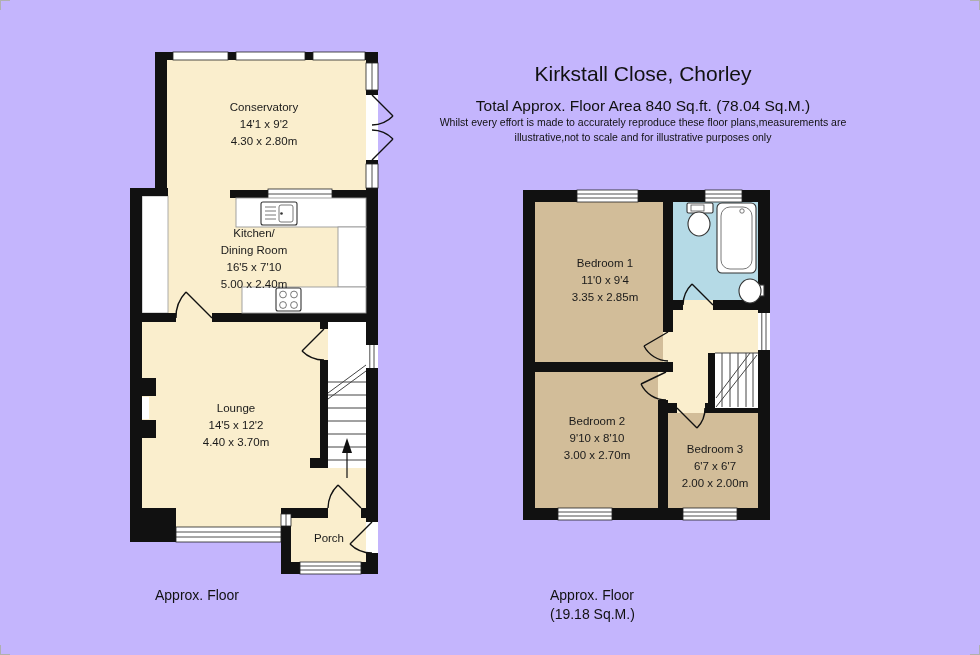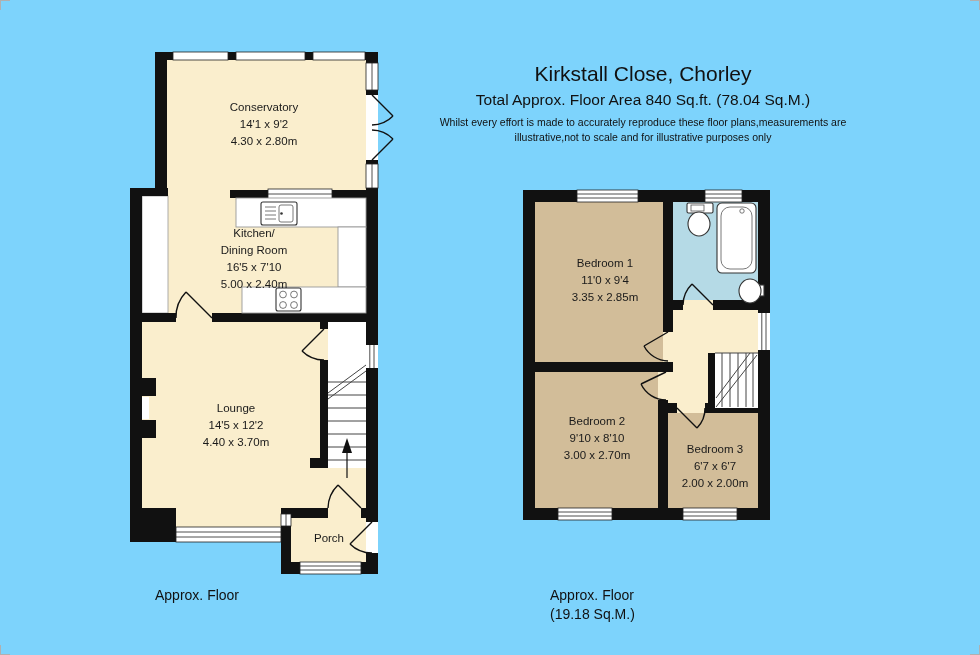--- a/index.html
+++ b/index.html
@@ -1,22 +1,22 @@
 <!DOCTYPE html>
 <html style="--room-fill-cream: #faeecd; --bedroom-fill-tan: #d2bd99; --bathroom-fill-blue: #b5dae6; --wall-black: #111111;"><head>
 <meta charset="utf-8">
 <style>
   html,body{margin:0;padding:0;background:#fff;}
-  .canvas{position:relative;width:980px;height:655px;background:#7dd3fc;overflow:hidden;
+  .canvas{position:relative;width:980px;height:655px;background:#c4b5fd;overflow:hidden;
           font-family:"Liberation Sans",sans-serif;color:#1a1a1a;}
   
   .header{position:absolute;left:343px;top:62px;width:600px;text-align:center;}
   .title{font-size:21px;line-height:24px;font-weight:400;color:#111;}
-  .subtitle{font-size:15.5px;line-height:18px;margin-top:5px;color:#111;}
-  .disclaimer{font-size:10.5px;line-height:15px;margin-top:6px;color:#111;}
+  .subtitle{font-size:15.5px;line-height:18px;margin-top:11px;color:#111;}
+  .disclaimer{font-size:10.5px;line-height:15px;color:#111;}
   
   .caption{position:absolute;top:586px;width:200px;text-align:left;font-size:14px;line-height:18.5px;color:#111;}
   .caption.ground{left:155px;}
   .caption.first{left:550px;}
   
   .plan{position:absolute;}
   svg text{font-family:"Liberation Sans",sans-serif;}
   .room-label{font-size:11.5px;fill:#1a1a1a;text-anchor:middle;}
   .wall{fill:var(--wall-black,#111);}
   .floor-cream{fill:var(--room-fill-cream,#faeecd);}

